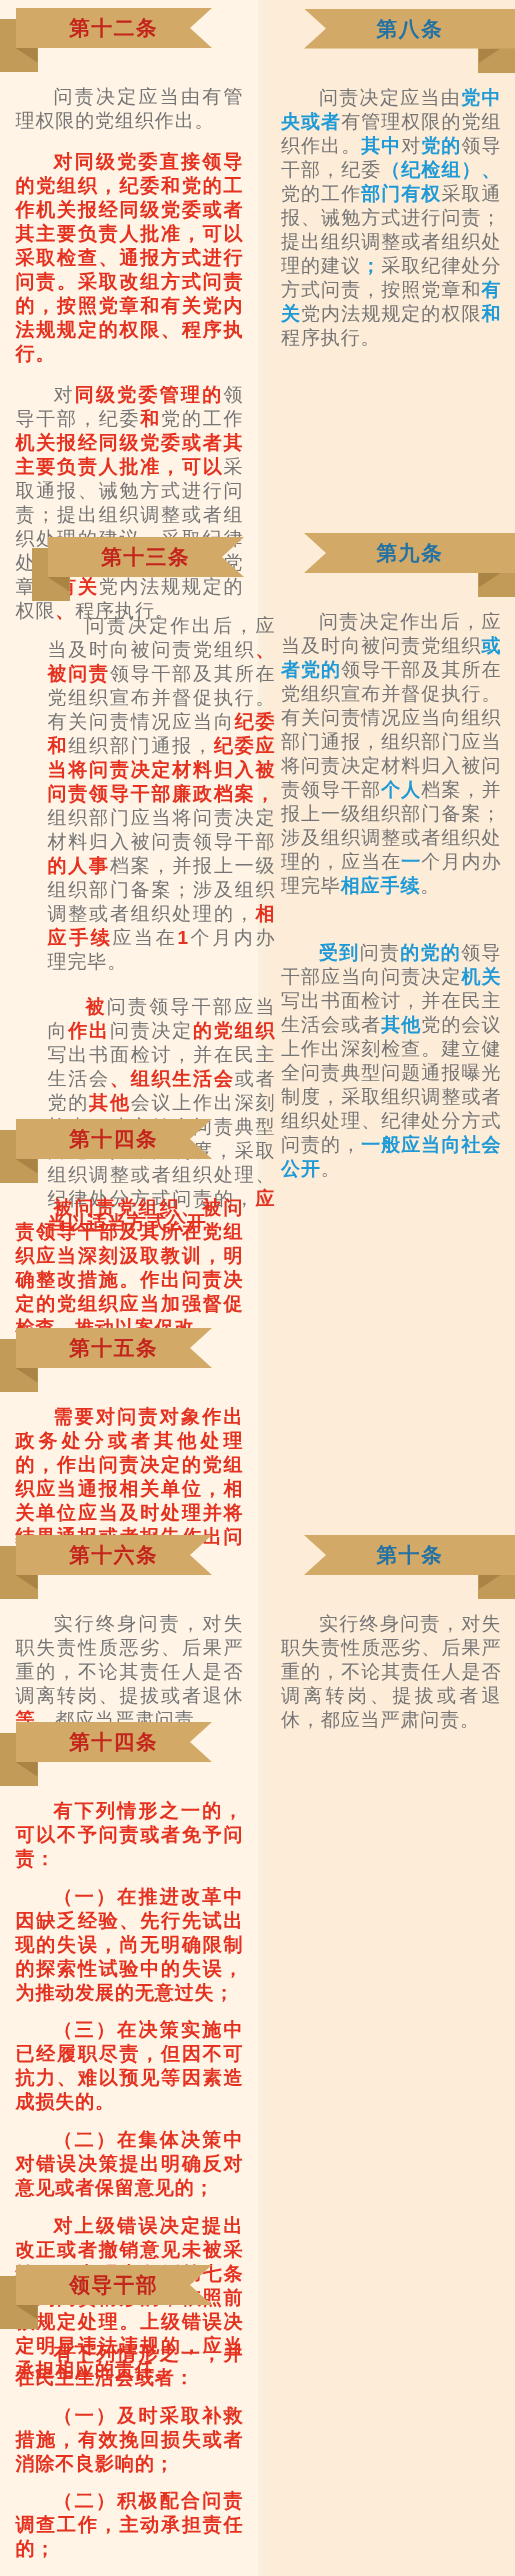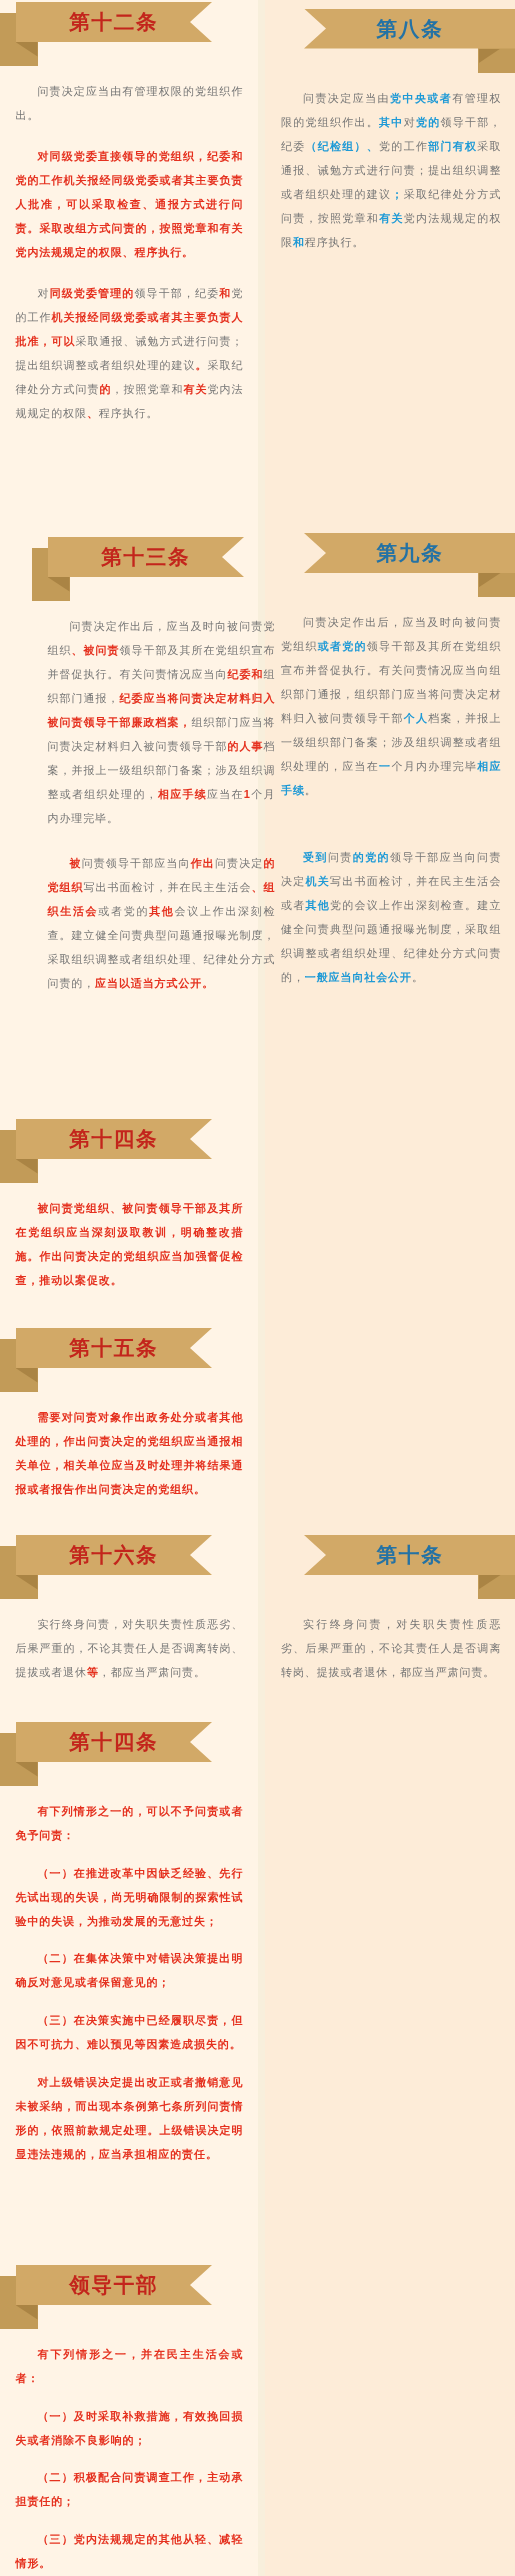--- a/index.html
+++ b/index.html
@@ -29,33 +29,33 @@
   .banner-right .fold{right:15.5px;clip-path:polygon(0 0,100% 0,0 100%);}
   .title{
     font-family:"Liberation Serif",serif;font-weight:bold;
     font-size:20.6px;letter-spacing:1.7px;color:var(--accent);
     white-space:nowrap;
   }
   .text{margin:22px 14.6px 0 15.5px;}
   #col-right .text{margin-left:23px;margin-right:14.6px;}
   .para{
     margin:0 0 20.6px 0;text-indent:2em;
-    font-size:11px;line-height:24px;letter-spacing:0.9px;
+    font-size:19px;line-height:24px;letter-spacing:0.9px;
     color:#757575;text-align:justify;
   }
   .hl{color:var(--hl);font-weight:bold;}
 </style>
 </head>
 <body>
 
 <div class="page">
   <div class="right-bg"></div>
   <div class="divider"></div>
   <div id="col-left" class="col" style="--hl: #e5311f; --accent: #c3251c;">
-      <div class="section" style="top: 2px;">
+      <div class="section" style="top: 8px;">
         <div class="banner banner-left">
           <div class="tail"></div>
           <div class="ribbon">
             <span class="title">第十二条</span>
           </div>
           <div class="fold"></div>
         </div>
         <div class="text">
           <p class="para" style="margin-bottom: 17px;"><span class="plain">问责决定应当由有管理权限的党组织作出。</span></p>
           <p class="para" style="margin-bottom: 17px;"><span class="hl">对同级党委直接领导的党组织，纪委和党的工作机关报经同级党委或者其主要负责人批准，可以采取检查、通报方式进行问责。采取改组方式问责的，按照党章和有关党内法规规定的权限、程序执行。</span></p>
@@ -115,22 +115,22 @@
         <div class="banner banner-left">
           <div class="tail"></div>
           <div class="ribbon">
             <span class="title">第十四条</span>
           </div>
           <div class="fold"></div>
         </div>
         <div class="text">
           <p class="para" style="margin-bottom: 13.7px;"><span class="hl">有下列情形之一的，可以不予问责或者免予问责：</span></p>
           <p class="para" style="margin-bottom: 13.7px;"><span class="hl">（一）在推进改革中因缺乏经验、先行先试出现的失误，尚无明确限制的探索性试验中的失误，为推动发展的无意过失；</span></p>
+          <p class="para" style="margin-bottom: 13.7px;"><span class="hl">（三）在决策实施中已经履职尽责，但因不可抗力、难以预见等因素造成损失的。</span></p>
           <p class="para" style="margin-bottom: 13.7px;"><span class="hl">（二）在集体决策中对错误决策提出明确反对意见或者保留意见的；</span></p>
-          <p class="para" style="margin-bottom: 13.7px;"><span class="hl">（三）在决策实施中已经履职尽责，但因不可抗力、难以预见等因素造成损失的。</span></p>
           <p class="para" style="margin-bottom: 13.7px;"><span class="hl">对上级错误决定提出改正或者撤销意见未被采纳，而出现本条例第七条所列问责情形的，依照前款规定处理。上级错误决定明显违法违规的，应当承担相应的责任。</span></p>
         </div>
       </div>
       <div class="section" style="top: 2265px;">
         <div class="banner banner-left">
           <div class="tail"></div>
           <div class="ribbon">
             <span class="title">领导干部</span>
           </div>
           <div class="fold"></div>

